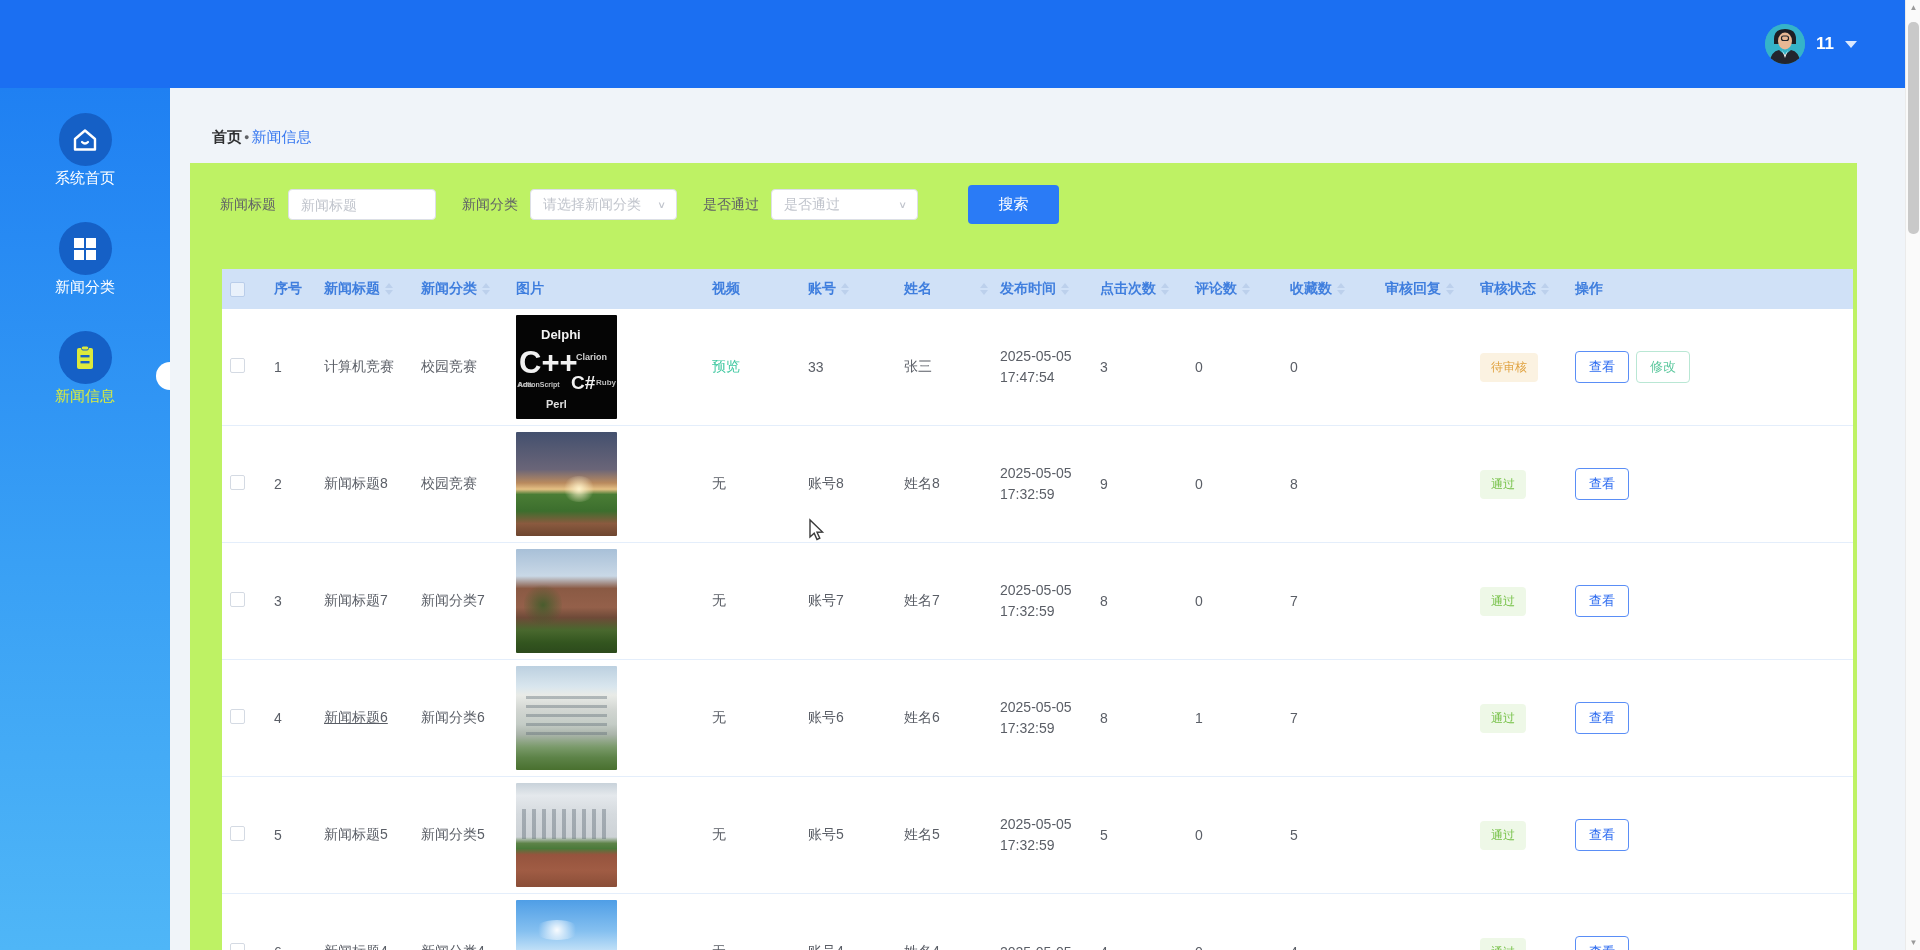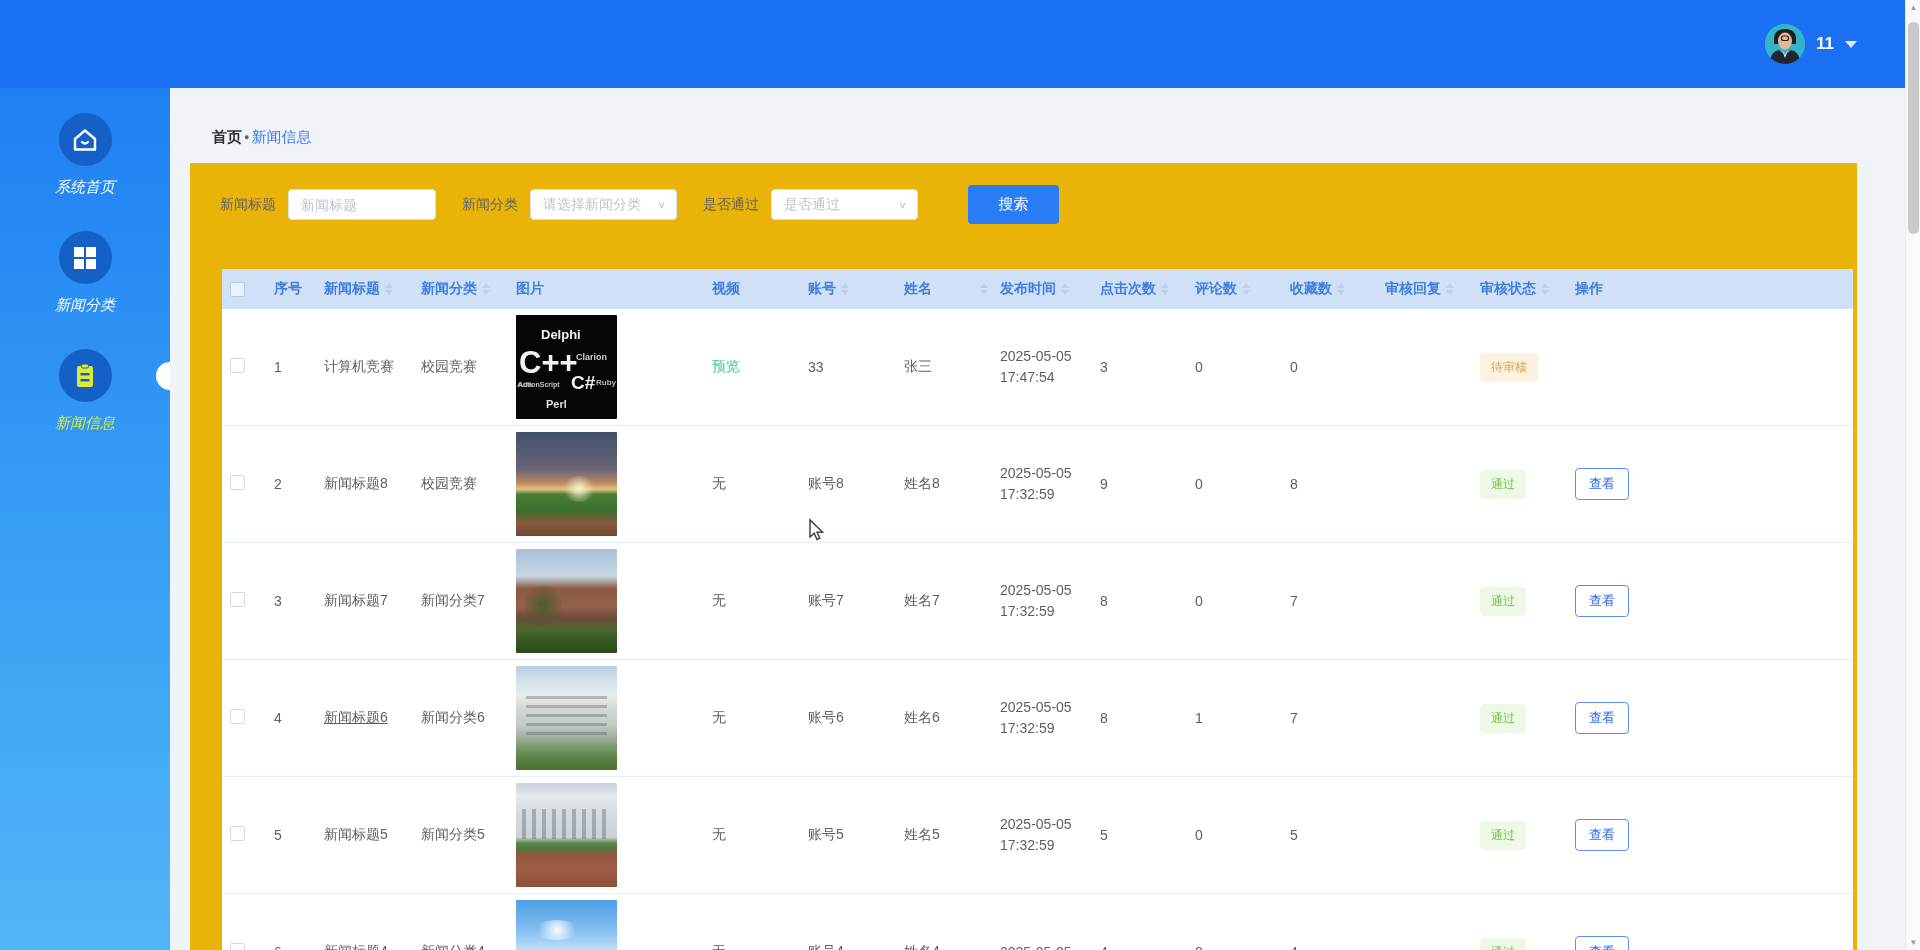--- a/index.html
+++ b/index.html
@@ -13,32 +13,32 @@
   .avatar { width:40px; height:40px; border-radius:50%; background:#35b3c9; overflow:hidden; flex:none; }
   .username { color:#ffffff; font-size:17px; font-weight:bold; }
   .caret-down { width:0; height:0; border-left:6px solid transparent; border-right:6px solid transparent; border-top:7px solid #dbe9ff; }
 
   
   .sidebar { position:absolute; left:0; top:88px; width:170px; height:862px;
     background:linear-gradient(180deg,#1f80f2 0%,#39a0f5 55%,#4fb6f7 100%); z-index:20; }
   .side-item { width:100%; display:flex; flex-direction:column; align-items:center; margin-top:34px; cursor:pointer; }
   .side-item:first-child { margin-top:25px; }
   .side-icon-circle { width:53px; height:53px; border-radius:50%; background:#1560c6; display:flex; align-items:center; justify-content:center; }
-  .side-label { margin-top:12px; font-size:15px; color:#ffffff;font-style:italic; }
+  .side-label { margin-top:3px; font-size:15px; color:#ffffff; }
   .side-item.active .side-label { color:#d9ec3f; }
   .active-bump { position:absolute; right:0; top:274px; width:14px; height:28px; background:#ffffff; border-radius:14px 0 0 14px; }
 
   
   .content { position:absolute; left:170px; top:88px; width:1735px; height:862px; background:#f0f4f9; }
   .breadcrumb { position:absolute; left:42px; top:40px; display:flex; align-items:center; gap:2px; font-size:15px; }
   .bc-home { color:#303133; font-weight:bold; }
   .bc-dot { font-size:9px; color:#606266; line-height:1; }
   .bc-current { color:#3a7af0; cursor:pointer; }
 
-  .card { position:absolute; left:20px; top:75px; width:1667px; height:787px; background:#eab308; }
+  .card { position:absolute; left:20px; top:75px; width:1667px; height:787px; background:#bef264; }
 
   
   .filter-row { position:absolute; left:30px; top:22px; display:flex; align-items:center; }
   .f-label { font-size:14px; color:#606266; margin-right:12px; white-space:nowrap; }
   .f-input { width:148px; height:31px; border:1px solid #dcdfe6; border-radius:4px; padding:0 12px; font-size:14px; color:#606266; outline:none; margin-right:26px; font-family:inherit; }
   .f-input::placeholder { color:#c0c4cc; }
   .f-select { width:147px; height:31px; border:1px solid #dcdfe6; border-radius:4px; padding:0 10px 0 12px; font-size:14px; color:#c0c4cc; display:flex; align-items:center; justify-content:space-between; margin-right:26px; cursor:pointer; background:#fff; }
   .sel-caret { color:#c0c4cc; font-size:12px; transform:scaleY(.8); }
   .search-btn { width:91px; height:39px; background:#2a7bf6; color:#ffffff; border:none; border-radius:4px; font-size:15px; cursor:pointer; margin-left:24px; font-family:inherit; }
 
@@ -288,20 +288,21 @@
             <div class="td" style="width: 96px;">张三</div>
             <div class="td time-cell" style="width: 100px;">
               <div>2025-05-05</div>
               <div>17:47:54</div>
             </div>
             <div class="td" style="width: 95px;">3</div>
             <div class="td" style="width: 95px;">0</div>
             <div class="td" style="width: 95px;">0</div>
             <div class="td" style="width: 95px;"></div>
             <div class="td" style="width: 95px;"><span class="badge badge-warning">待审核</span></div>
+            <div class="td" style="width: 286px;"><button class="op-btn btn-view">查看</button><button class="op-btn btn-edit">修改</button></div>
           </div>
           <div class="trow">
             <div class="td" style="width: 44px;"><span class="cb"></span></div>
             <div class="td" style="width: 50px;">2</div>
             <div class="td" style="width: 97px;">新闻标题8</div>
             <div class="td" style="width: 95px;">校园竞赛</div>
             <div class="td" style="width: 196px;">
               <div class="thumb img-dusk"></div>
             </div>
             <div class="td" style="width: 96px;">无</div>

